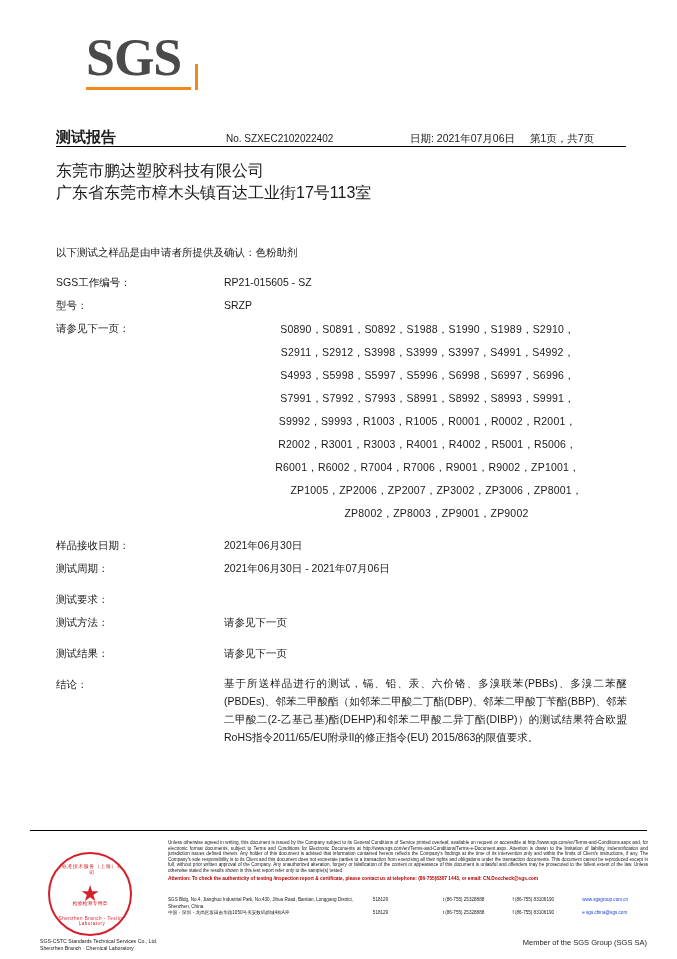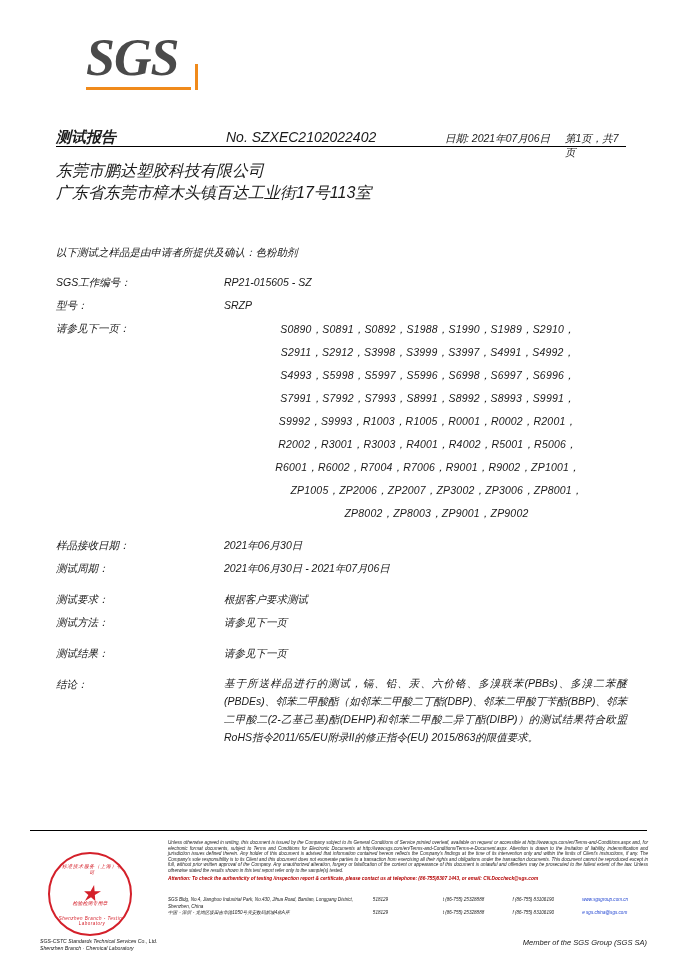--- a/index.html
+++ b/index.html
@@ -11,21 +11,20 @@
     font-family: "Liberation Sans", sans-serif;
     color: #000000;
     position: relative;
     overflow: hidden;
   }
   .page {
     position: relative;
     width: 677px;
     height: 959px;
     padding: 0;
-    font-style: italic;
   }
   
   .logo-wrap {
     position: absolute;
     left: 86px;
     top: 30px;
     width: 110px;
     height: 62px;
   }
   .logo-text {
@@ -62,23 +61,23 @@
     display: flex;
     align-items: baseline;
   }
   .doc-title {
     font-size: 15px;
     font-weight: bold;
     color: #1a1a1a;
     width: 170px;
   }
   .doc-no {
-    font-size: 14px;
-    color: #1a1a1a;
-    width: 219px;
+    font-size: 10px;
+    color: #1a1a1a;
+    width: 184px;
   }
   .doc-date {
     font-size: 10.5px;
     color: #1a1a1a;
     width: 120px;
   }
   .doc-pages {
     font-size: 10.5px;
     color: #1a1a1a;
     flex: 1;
@@ -313,21 +312,20 @@
 
     <div class="frow">
       <div class="flabel">测试周期：</div>
       <div class="fvalue">2021年06月30日 - 2021年07月06日</div>
     </div>
 
     <div class="spacer-sm"></div>
 
     <div class="frow">
       <div class="flabel">测试要求：</div>
-      <div class="fvalue">根据客户要求测试</div>
     </div>
 
     <div class="frow">
       <div class="flabel">测试方法：</div>
       <div class="fvalue">请参见下一页</div>
     </div>
 
     <div class="spacer-sm"></div>
 
     <div class="frow">

